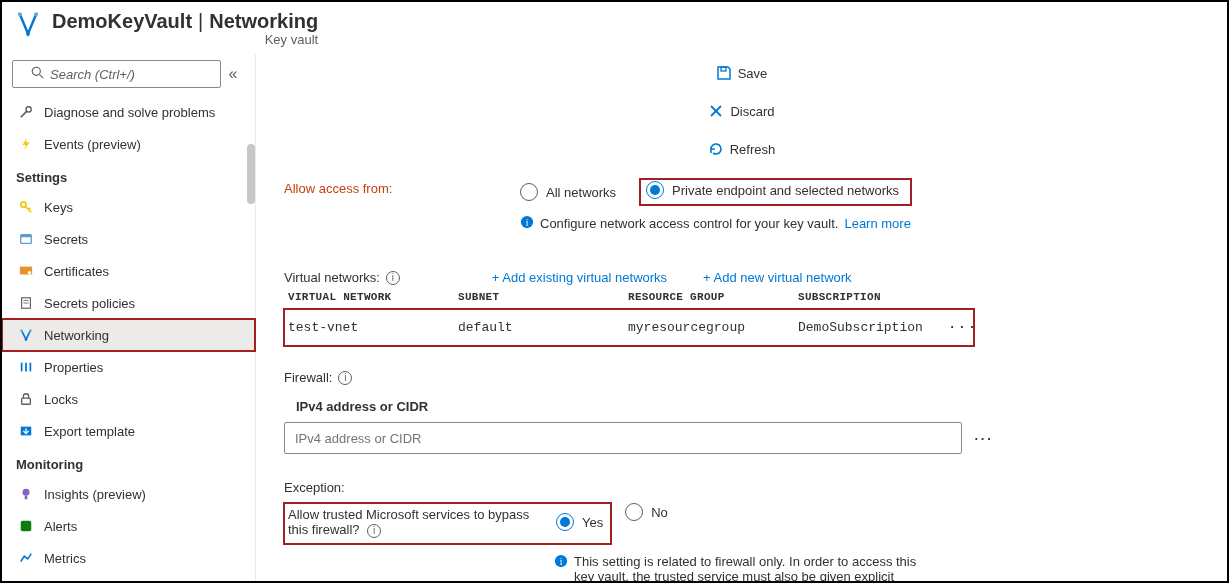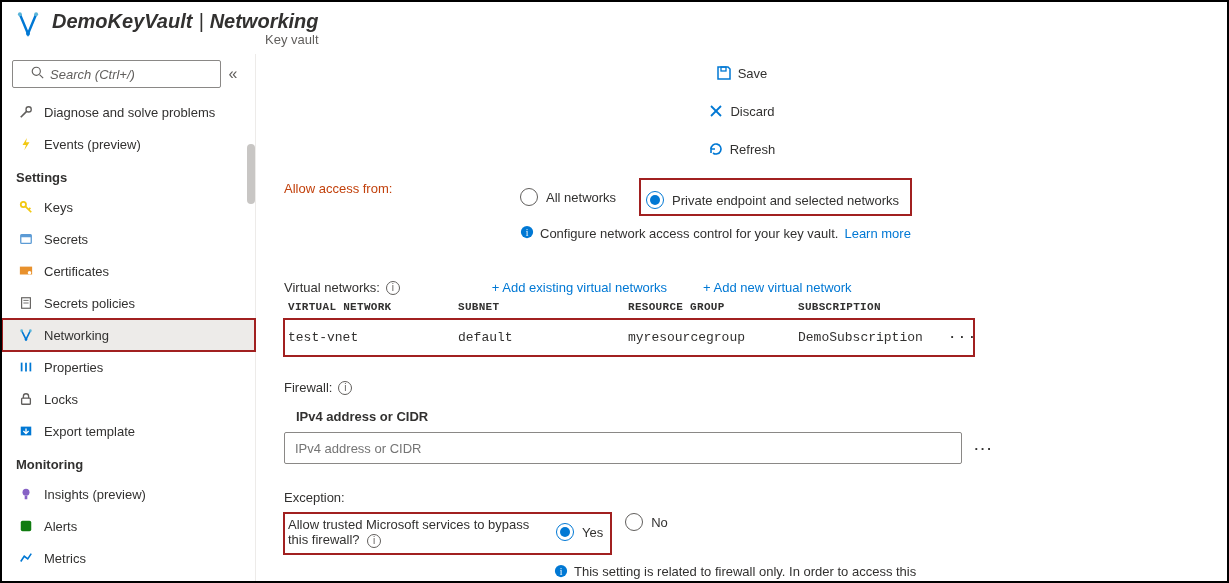--- a/index.html
+++ b/index.html
@@ -23,21 +23,21 @@
   }
   .header-icon {
     width: 28px; height: 28px;
     margin-right: 10px;
     display:flex;align-items:center;justify-content:center;
   }
   .header-title {
     font-size: 20px;
     font-weight: 600;
     line-height: 22px;
-    display:flex;align-items:flex-end;font-style:italic;
+    display:flex;align-items:flex-end;
   }
   .header-title .sep { margin: 0 6px; font-weight: 400; }
   .header-sub {
     font-size: 13px;
     color: #605e5c;
     margin-top: 0px;
     text-align: right;
   }
   .header-text{display:flex;flex-direction:column;}
 
@@ -360,21 +360,21 @@
     </div>
 
     <div class="row">
       <div class="row-label">Allow access from:</div>
       <div class="row-content">
         <div class="radio-line">
           <div class="radio">
             <span class="circle"></span>
             <span>All networks</span>
           </div>
-          <div class="radio selected red-box" style="padding:12px 12px 6px 6px;">
+          <div class="radio selected red-box" style="padding:2px 12px 6px 6px;">
             <span class="circle">
                 <span class="dot"></span>
               </span>
             <span>Private endpoint and selected networks</span>
           </div>
         </div>
         <div class="info-line">
           <span class="iicon">
             <svg width="14" height="14" viewBox="0 0 16 16">
                 <circle cx="8" cy="8" r="7" fill="#0078d4"></circle>

